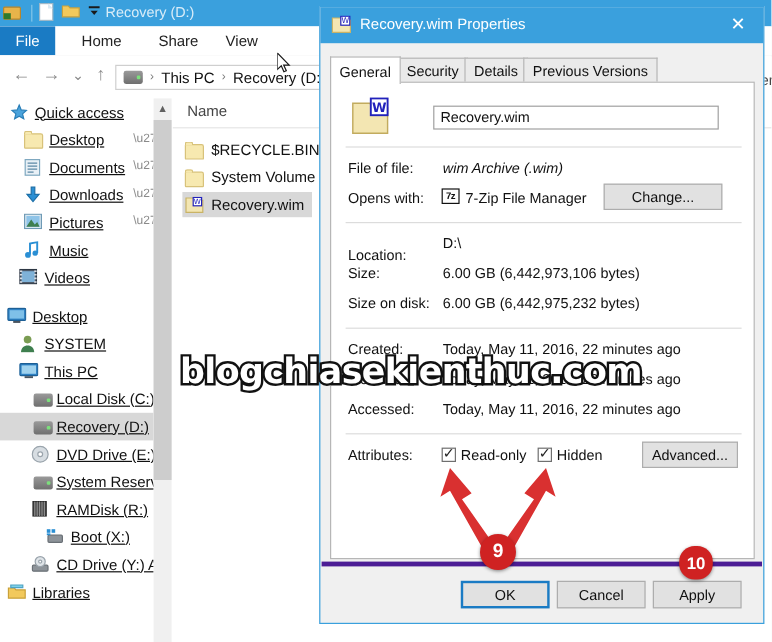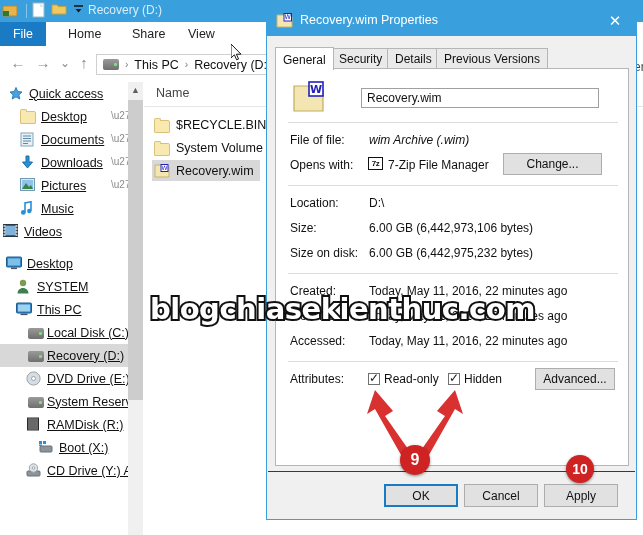--- a/index.html
+++ b/index.html
@@ -81,21 +81,21 @@
        display:flex;align-items:center;justify-content:center;box-sizing:border-box;}
   .btn.default{background:#e1e1e1;border:2px solid #1a7bc4;}
 
   .cb{position:absolute;width:12px;height:12px;border:1px solid #6f6f6f;background:#fff;box-sizing:border-box;}
   .cb:after{content:"\2713";position:absolute;left:0px;top:-3px;font-size:12px;color:#222;line-height:14px;}
 
   .zip-ico{position:absolute;width:15px;height:13px;border:1.5px solid #111;background:#fff;box-sizing:border-box;
            font-size:8px;font-weight:bold;color:#111;display:flex;align-items:center;justify-content:center;
            font-family:"Liberation Sans", sans-serif;letter-spacing:-0.5px;}
 
-  .dlg-foot{position:absolute;left:1px;bottom:1px;width:367px;height:46px;background:#f0f0f0;border-top:1px solid #4c1d95;}
+  .dlg-foot{position:absolute;left:1px;bottom:1px;width:367px;height:46px;background:#f0f0f0;border-top:4px solid #4c1d95;}
 
   
   .badge{position:absolute;border-radius:50%;background:#cf2222;color:#fff;
          display:flex;align-items:center;justify-content:center;font-weight:bold;
          box-shadow:0 1px 3px rgba(0,0,0,.45);}
   .watermark{position:absolute;left:150px;top:292px;font-size:29px;font-weight:bold;color:#fff;
              font-family:"DejaVu Sans", sans-serif;letter-spacing:-0.5px;
              -webkit-text-stroke:4px #111;paint-order:stroke fill;}
   .cursor{position:absolute;left:231px;top:44px;width:12px;height:18px;}
 </style>
@@ -199,21 +199,21 @@
       <span class="pin">\u2712</span>
     </div>
     <div class="np-item" style="padding-left:20px;">
       <span class="np-ico"><svg width="13" height="15" viewBox="0 0 13 15">
             <path d="M5 11V2l6-1.2v9" stroke="#2a8fd4" stroke-width="1.6" fill="none"></path>
             <circle cx="3.3" cy="11.4" r="2.4" fill="#2a8fd4"></circle>
             <circle cx="9.3" cy="10" r="2.2" fill="#2a8fd4"></circle>
           </svg></span>
       <span>Music</span>
     </div>
-    <div class="np-item" style="padding-left:3px;">
+    <div class="np-item" style="padding-left:16px;">
       <span class="np-ico"><svg width="15" height="13" viewBox="0 0 15 13">
             <rect x="0.5" y="0.5" width="14" height="12" fill="#4d5a6a" stroke="#2d3744"></rect>
             <rect x="2" y="2" width="11" height="9" fill="#7fb2d8"></rect>
             <path d="M0.5 2h2M0.5 5h2M0.5 8h2M0.5 11h2M12.5 2h2M12.5 5h2M12.5 8h2M12.5 11h2" stroke="#d9dde3" stroke-width="1.3"></path>
           </svg></span>
       <span>Videos</span>
     </div>
 
     <div style="height:9px;"></div>
 
@@ -281,20 +281,27 @@
           </svg></span>
       <span>Boot (X:)</span>
     </div>
     <div class="np-item" style="padding-left:26px;">
       <span class="np-ico"><svg width="15" height="14" viewBox="0 0 15 14">
             <rect x="1" y="8" width="13" height="5" rx="1" fill="#8d9399" stroke="#6a7076"></rect>
             <circle cx="7.5" cy="5" r="4.2" fill="#dfe4e8" stroke="#9aa4ac"></circle>
             <circle cx="7.5" cy="5" r="1.3" fill="#fff" stroke="#9aa4ac"></circle>
           </svg></span>
       <span>CD Drive (Y:) A</span>
+    </div>
+    <div class="np-item" style="padding-left:6px;">
+      <span class="np-ico"><svg width="16" height="14" viewBox="0 0 16 14">
+            <path d="M1 4h5l1.3 1.5H15V12.5H1Z" fill="#f2c95c" stroke="#c9a13a"></path>
+            <path d="M3 1.5h10v2.2H3Z" fill="#7fd0e8" stroke="#4fa3c4"></path>
+          </svg></span>
+      <span>Libraries</span>
     </div>
   </div>
 
   <div class="np-scroll">
     <div class="arrow">▲</div>
     <div class="thumb"></div>
   </div>
 
   <div class="filelist">
     <div class="fl-header">
@@ -364,21 +371,21 @@
     <span class="lbl" style="left:14px;top:64px;">File of file:</span>
     <span class="val" style="left:93px;top:64px;font-style:italic;">wim Archive (.wim)</span>
 
     <span class="lbl" style="left:14px;top:89px;">Opens with:</span>
     <span class="zip-ico" style="left:92px;top:88px;">7z</span>
     <span class="val" style="left:112px;top:89px;">7-Zip File Manager</span>
     <div class="btn" style="left:227px;top:84px;width:99px;height:22px;">Change...</div>
 
     <div class="hr" style="top:116px;"></div>
 
-    <span class="lbl" style="left:14px;top:127px;">Location:</span>
+    <span class="lbl" style="left:14px;top:137px;">Location:</span>
     <span class="val" style="left:93px;top:127px;">D:\</span>
 
     <span class="lbl" style="left:14px;top:152px;">Size:</span>
     <span class="val" style="left:93px;top:152px;">6.00 GB (6,442,973,106 bytes)</span>
 
     <span class="lbl" style="left:14px;top:177px;">Size on disk:</span>
     <span class="val" style="left:93px;top:177px;">6.00 GB (6,442,975,232 bytes)</span>
 
     <div class="hr" style="top:204px;"></div>
 
@@ -409,13 +416,13 @@
 </div>
 
 <svg style="position:absolute;left:355px;top:382px;width:120px;height:90px;" viewBox="0 0 120 90">
   <path d="M58 74 L30 34 L38 29 L20 8 L12 32 L20 27 L50 80 Z" fill="#d93030"></path>
   <path d="M62 74 L90 34 L82 29 L100 8 L108 32 L100 27 L70 80 Z" fill="#d93030"></path>
 </svg>
 
 <div class="watermark">blogchiasekienthuc.com</div>
 
 <div class="badge" style="left:400px;top:445px;width:30px;height:30px;font-size:16px;">9</div>
-<div class="badge" style="left:566px;top:455px;width:28px;height:28px;font-size:14px;">10</div>
+<div class="badge" style="left:566px;top:455px;width:28px;height:28px;font-size:14px;border-radius:13px;">10</div>
 
 </body></html>

